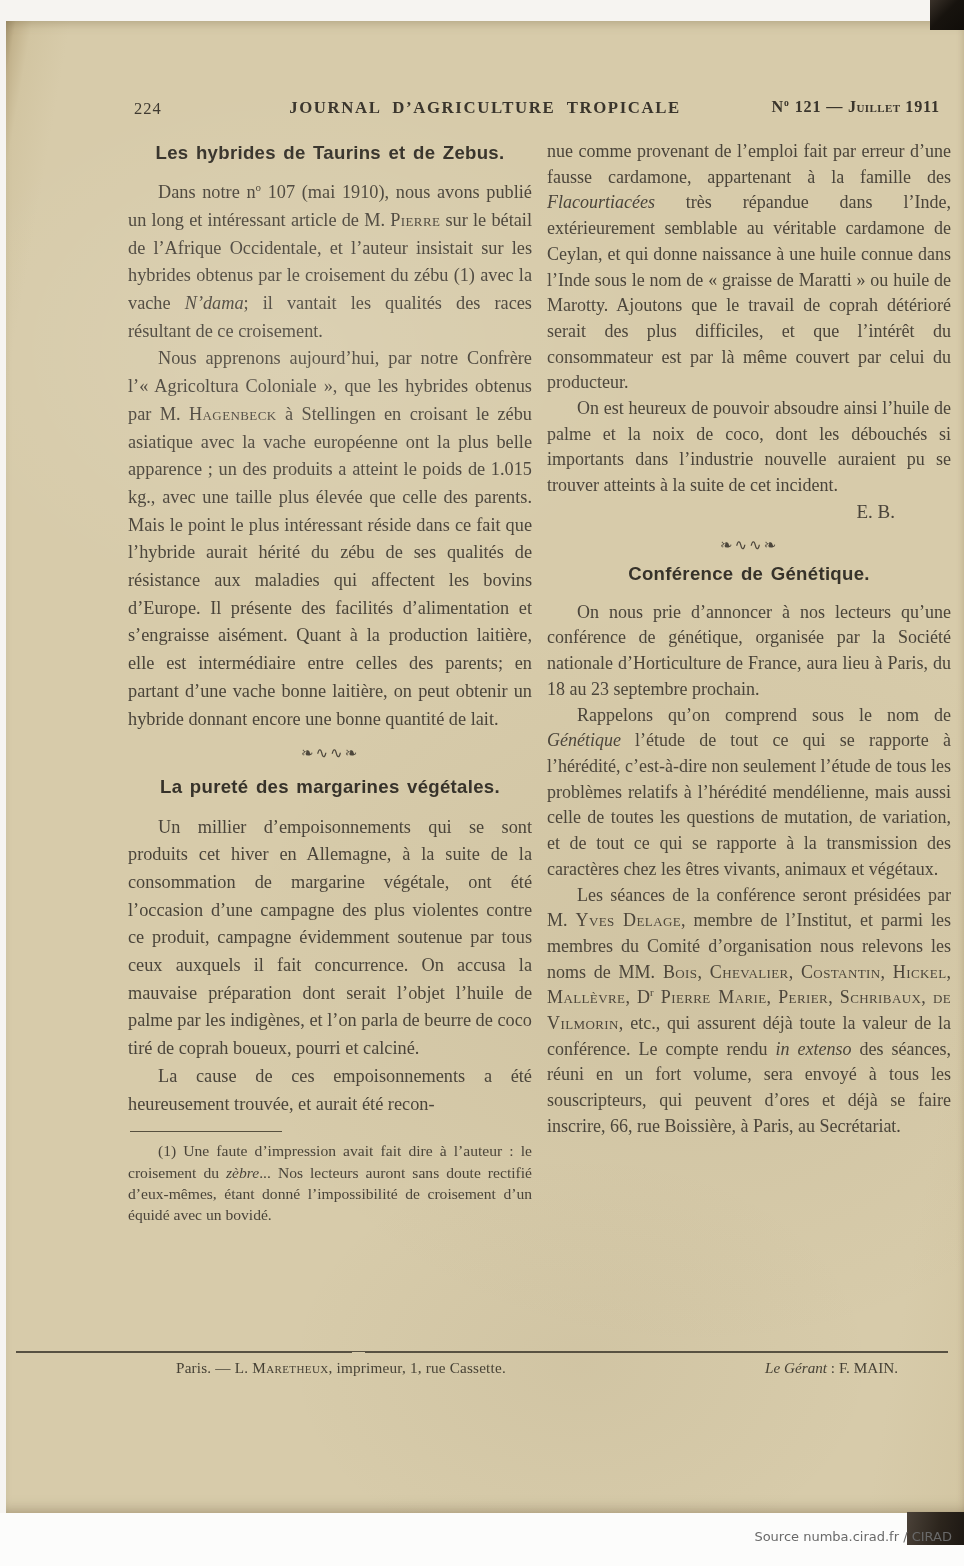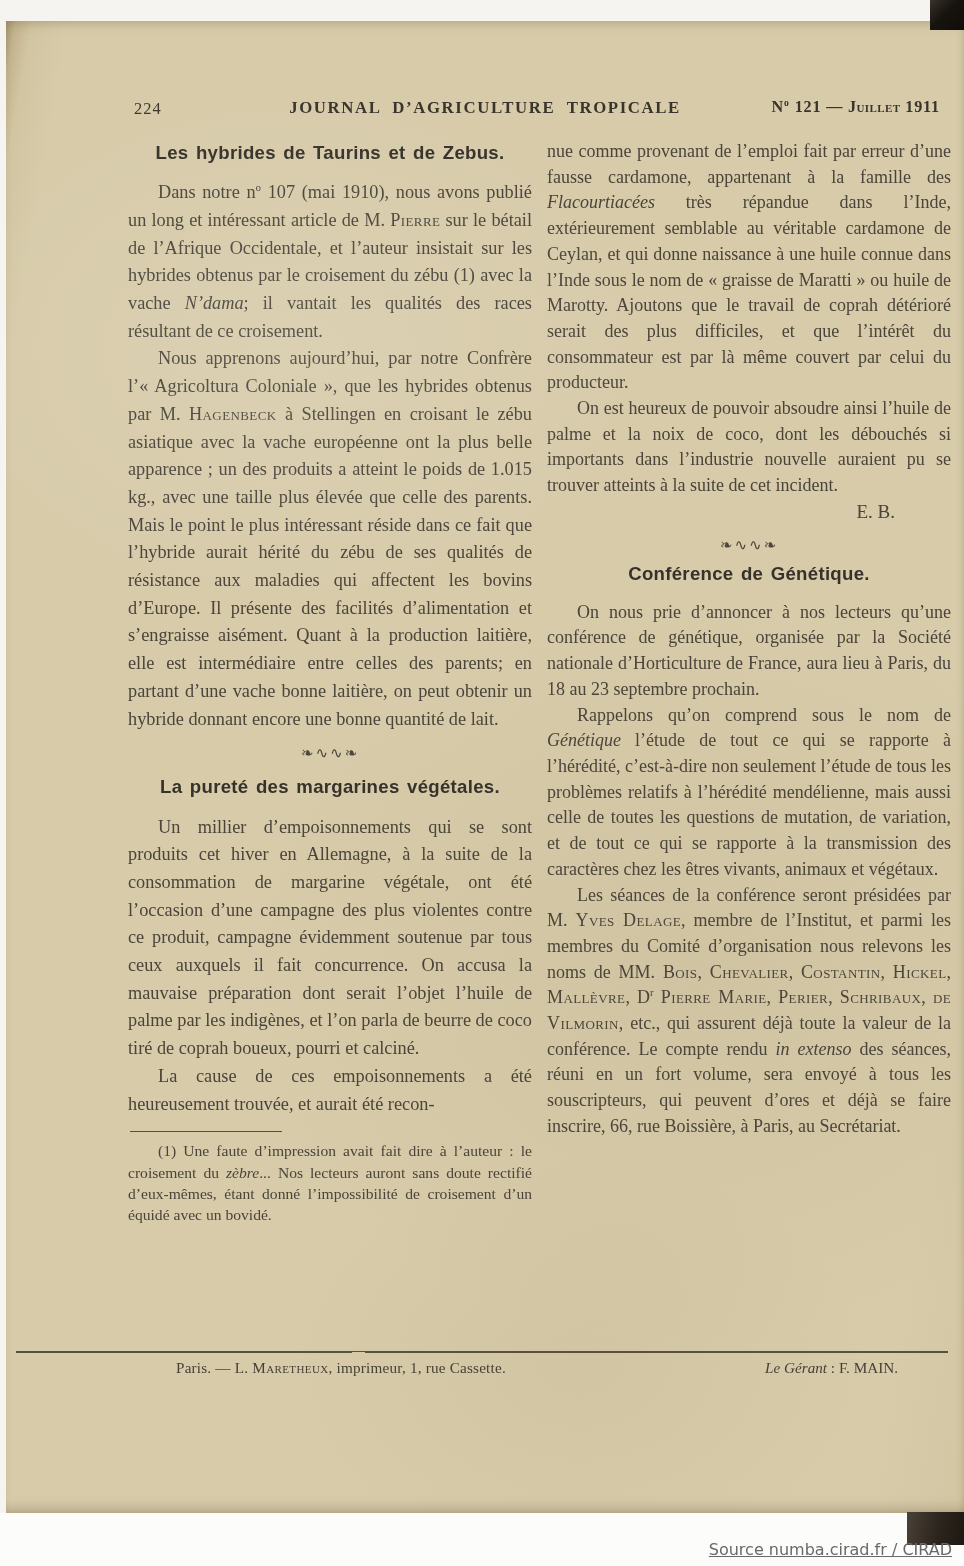--- a/index.html
+++ b/index.html
@@ -63,22 +63,22 @@
   .footer-row{position:relative;height:26px;font-size:15.2px;}
   .imprint{position:absolute;left:160px;top:6px;letter-spacing:.2px;}
   .gerant{position:absolute;right:50px;top:6px;}
   
   .corner-tr{position:absolute;right:0;top:0;width:34px;height:30px;
     background:linear-gradient(135deg,#3a322a 0%,#17130e 45%,#100d09 100%);}
   .bottom-strip{position:absolute;left:0;top:1513px;width:964px;height:53px;background:#fcfcfb;}
   .corner-br{position:absolute;right:0;top:1512px;width:57px;height:33px;
     background:linear-gradient(100deg,#4a4138 0%,#2c251d 55%,#1d1813 100%);}
   .watermark{
-    position:absolute;right:12px;bottom:7px;
-    font-family:"DejaVu Sans",sans-serif;font-size:16px;color:var(--watermark_text,#6a6a6a);text-decoration:underline;
+    position:absolute;right:12px;bottom:22px;
+    font-family:"DejaVu Sans",sans-serif;font-size:13px;color:var(--watermark_text,#6a6a6a);
   }
 </style>
 </head>
 <body>
 
 <div class="book-page">
 
   <div class="running-head">
     <span class="folio">224</span>
     <span class="journal-title">JOURNAL D’AGRICULTURE TROPICALE</span>

